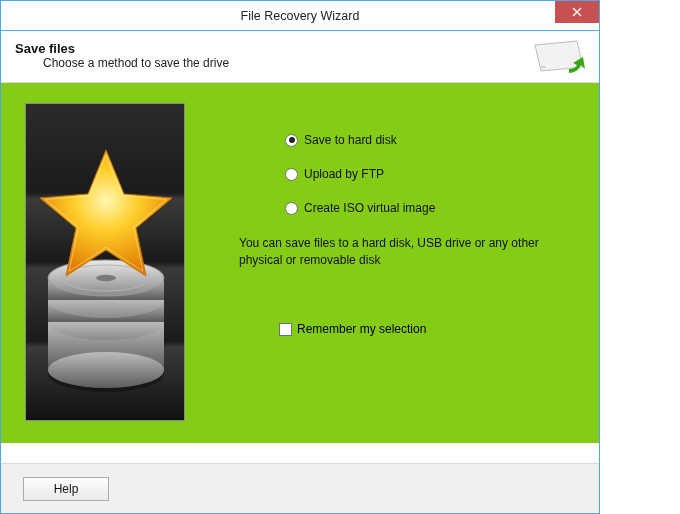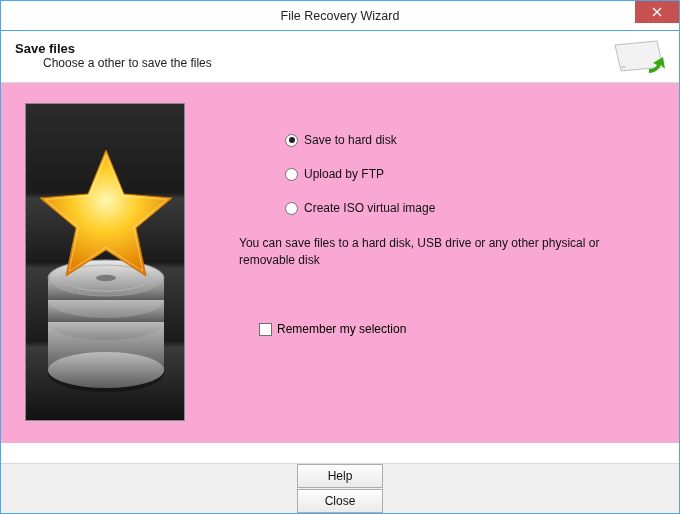--- a/index.html
+++ b/index.html
@@ -6,21 +6,21 @@
   body {
     margin: 0;
     font-family: "Segoe UI", Tahoma, sans-serif;
     font-size: 12px;
     background: #fff;
     width: 680px;
     height: 514px;
     overflow: hidden;
   }
   .window {
-    width: 680px;
+    width: 600px;
     height: 514px;
     border: 1px solid #4ea6ea;
     background: #fff;
     position: relative;
   }
   .titlebar {
     height: 30px;
     background: #fff;
     border-bottom: 1px solid #4ea6ea;
     position: relative;
@@ -68,21 +68,21 @@
   .header-icon {
     position: absolute;
     right: 12px;
     top: 8px;
     width: 56px;
     height: 40px;
   }
   .body {
     position: relative;
     height: 360px;
-    background: #f9a8d4;
+    background: #84cc16;
   }
   .sidebar-img {
     position: absolute;
     left: 24px;
     top: 20px;
     width: 160px;
     height: 318px;
     background: linear-gradient(180deg, #2b2b2b 0%, #1b1b1b 28%, #3a3a3a 30%, #1a1a1a 50%, #3a3a3a 52%, #1a1a1a 75%, #3a3a3a 77%, #111 100%);
     border: 1px solid #888;
     overflow: hidden;
@@ -128,21 +128,21 @@
     color: #111;
   }
   .hint {
     margin-left: 28px;
     margin-right: 10px;
     font-size: 12px;
     color: #111;
     line-height: 1.45;
   }
   .remember-row {
-    margin-left: 48px;
+    margin-left: 68px;
     margin-top: 52px;
     display: flex;
     align-items: flex-end;
   }
   .checkbox {
     width: 13px;
     height: 13px;
     border: 1px solid #707070;
     background: #fff;
     margin-right: 5px;
@@ -151,21 +151,20 @@
     position: absolute;
     left: 0;
     right: 0;
     bottom: 0;
     height: 50px;
     border-top: 1px solid #d9d9d9;
     background: #f0f0f0;
     display: flex;
     align-items: center;
     padding: 0 22px;
-    flex-direction: column;
   }
   .btn {
     min-width: 86px;
     height: 24px;
     border: 1px solid #acacac;
     background: linear-gradient(#fdfdfd,#eaeaea);
     font-size: 12px;
     color: #111;
     display: inline-flex;
     align-items: center;
@@ -190,21 +189,21 @@
     <span class="titlebar-text">File Recovery Wizard</span>
     <div class="close-btn">
       <svg viewBox="0 0 10 10">
         <path d="M1 1 L9 9 M9 1 L1 9" stroke="#fff" stroke-width="1.4" fill="none"></path>
       </svg>
     </div>
   </div>
 
   <div class="header">
     <div class="header-title">Save files</div>
-    <div class="header-sub">Choose a other to save the files</div>
+    <div class="header-sub">Choose a method to save the drive</div>
     <div class="header-icon">
       <svg viewBox="0 0 56 40">
         <path d="M4 6 L46 2 L52 28 L10 32 Z" fill="#f2f2f2" stroke="#bdbdbd"></path>
         <ellipse cx="12" cy="28" rx="3" ry="1.6" fill="#d6d6d6"></ellipse>
         <path d="M38 34 Q46 34 50 26 L54 30 L52 18 L42 24 L46 26 Q44 30 38 30 Z" fill="#39a70f"></path>
       </svg>
     </div>
   </div>
 
   <div class="body">
@@ -274,16 +273,15 @@
         <span class="checkbox"></span>
         <span>Remember my selection</span>
       </div>
     </div>
 
   </div>
 
   <div class="footer">
     <button class="btn">Help</button>
     <div class="footer-spacer"></div>
-    <button class="btn">Close</button>
   </div>
 
 </div>
 
 </body></html>

